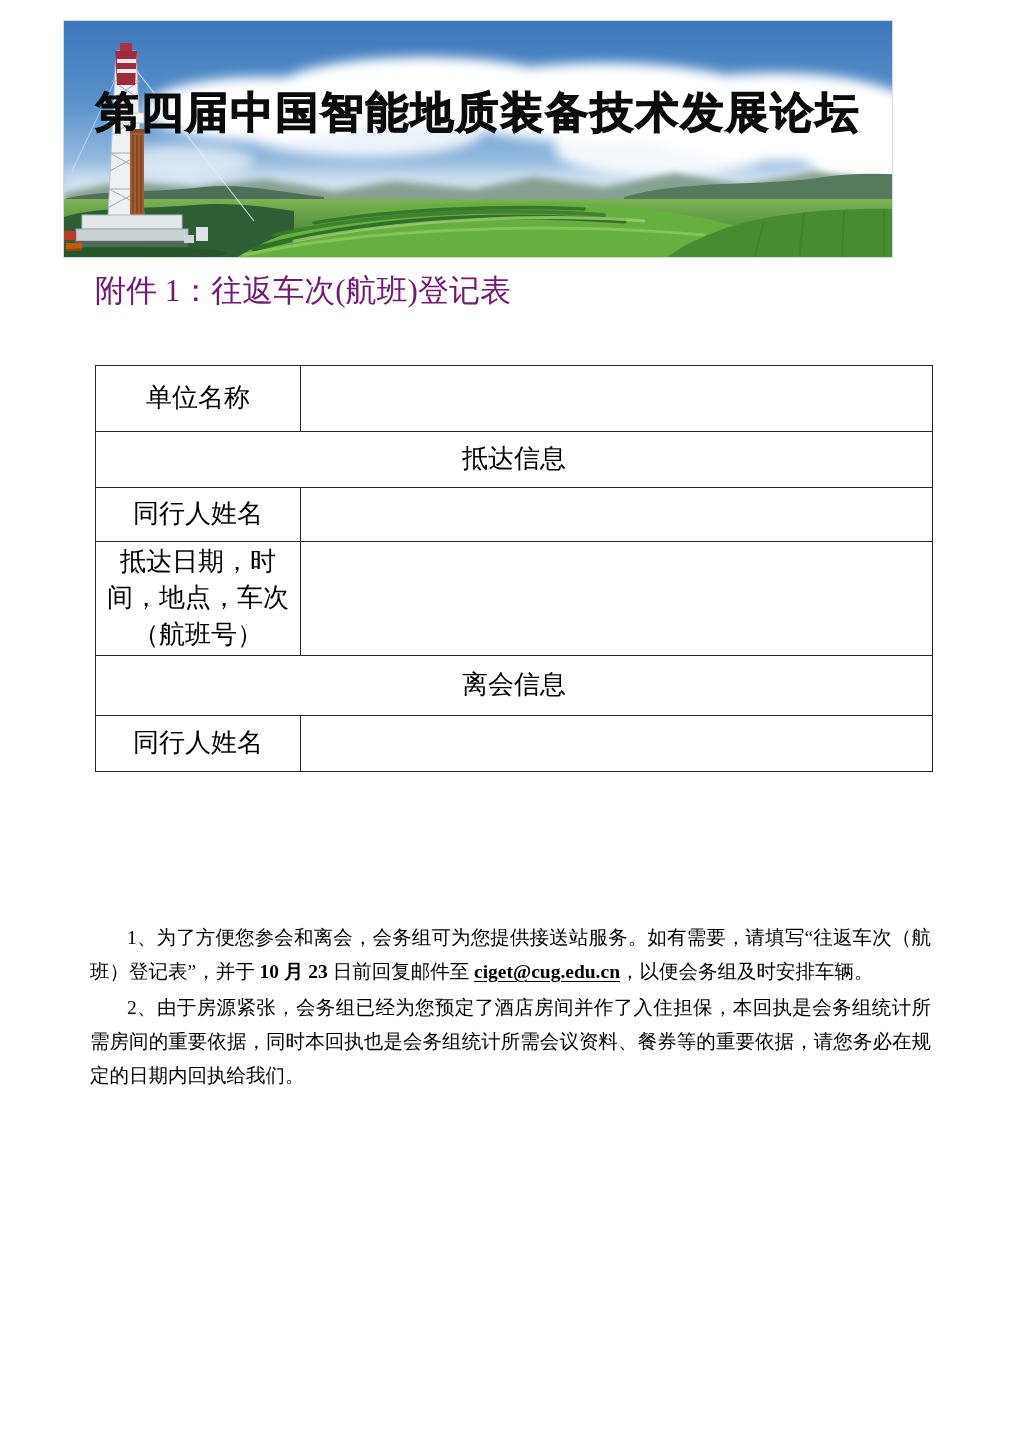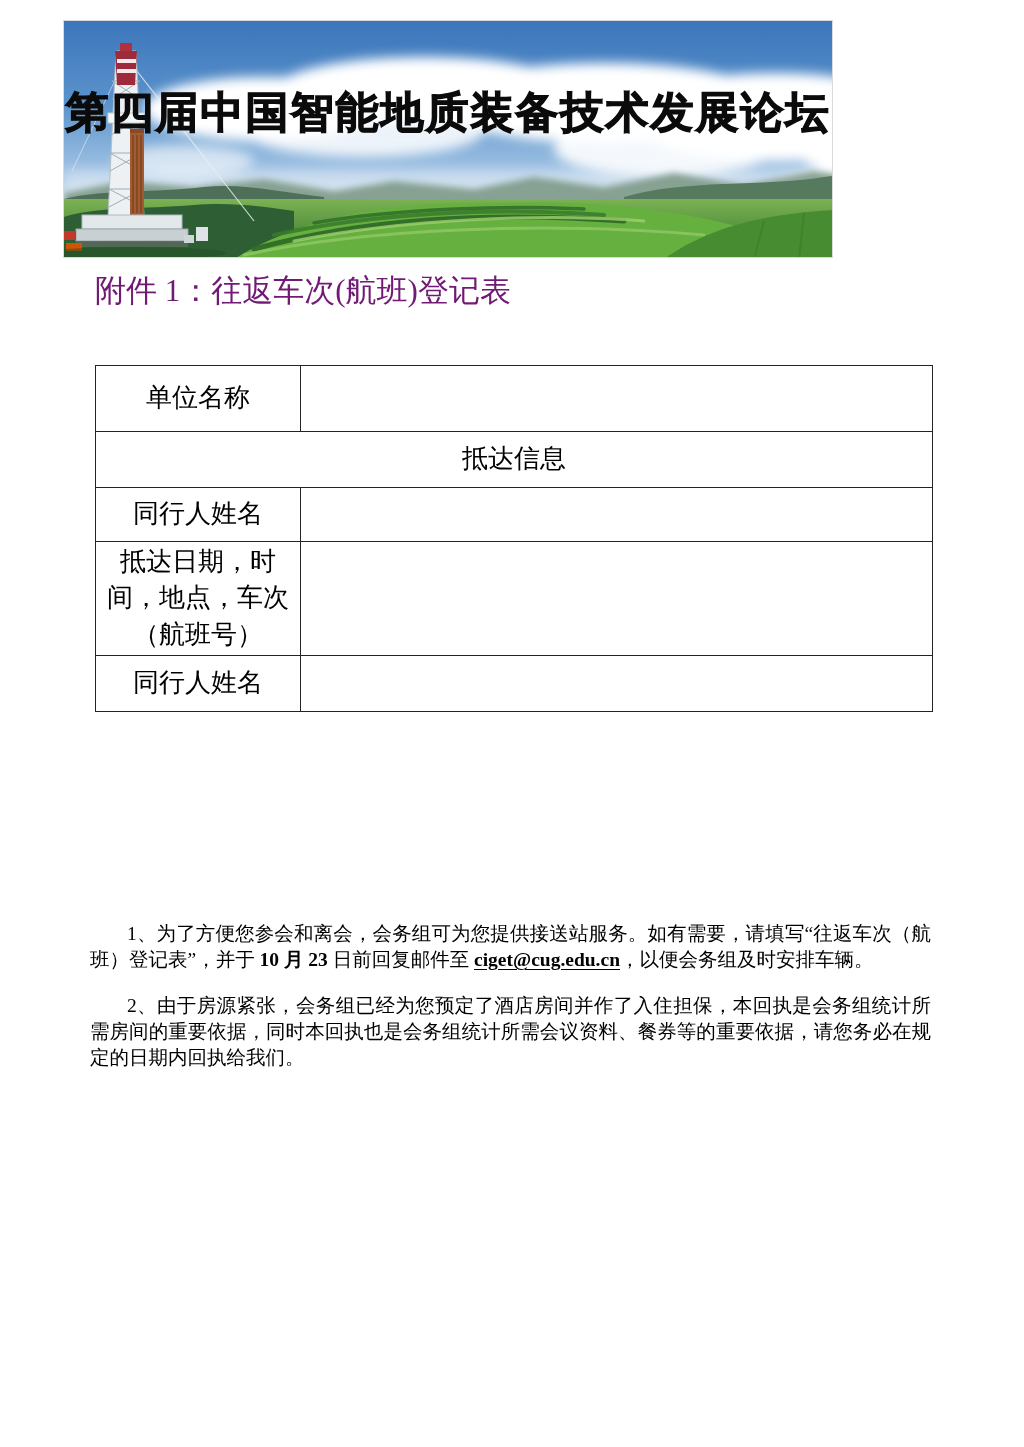--- a/index.html
+++ b/index.html
@@ -1,21 +1,21 @@
 <!DOCTYPE html>
 <html lang="zh"><head>
 <meta charset="utf-8">
 <style>
   html,body{margin:0;padding:0;}
   body{width:1024px;height:1447px;background:#ffffff;position:relative;
        font-family:"Liberation Serif","DejaVu Serif",serif;color:#000;}
   .page{position:absolute;inset:0;overflow:hidden;}
 
   
-  .banner{position:absolute;left:63px;top:20px;width:770px;height:238px;
+  .banner{position:absolute;left:63px;top:20px;width:830px;height:238px;
           overflow:hidden;border:1px solid #d7dbde;box-sizing:border-box;background:#e5e5e5;}
   .banner svg{position:absolute;left:0;top:0;display:block;}
   .banner-title{position:absolute;left:0;right:0;top:68px;text-align:center;
      font-family:"Liberation Sans","DejaVu Sans",sans-serif;font-weight:900;
      font-size:43px;line-height:46px;color:#0b0b0b;letter-spacing:2px;
      -webkit-text-stroke:1.2px #0b0b0b;}
   .banner-subtitle{position:absolute;left:0;right:48px;top:126px;text-align:center;
      font-family:"Liberation Sans","DejaVu Sans",sans-serif;font-weight:500;
      font-size:29px;line-height:34px;color:#141414;}
 
@@ -25,24 +25,24 @@
   
   table.form{position:absolute;left:95px;top:365px;width:837px;border-collapse:collapse;table-layout:fixed;}
   table.form td{border:1.5px solid #242424;font-size:26px;line-height:1.4;
      text-align:center;vertical-align:middle;padding:2px 6px;box-sizing:border-box;overflow:hidden;}
   td.long-label{text-align:left;padding:2px 4px 2px 5px;line-height:1.38;}
   td.section{text-align:center;}
 
   
   .notes{position:absolute;left:90px;top:900px;width:841px;}
   .notes-heading{font-size:23px;line-height:30px;margin:0;}
-  .notes p{font-size:19.5px;line-height:26px;text-align:justify;
+  .notes p{font-size:19.5px;line-height:34px;text-align:justify;
            text-indent:37px;margin:0;}
   .notes p.first{margin-top:21px;}
-  .notes p.second{margin-top:20px;}
+  .notes p.second{margin-top:2px;}
   .bold-inline{font-weight:bold;}
   .email-link{font-weight:bold;text-decoration:underline;color:#000;text-underline-offset:3px;}
 </style>
 </head>
 <body>
 
 <div class="page">
 
   <div class="banner">
     <svg width="894" height="238" viewBox="0 0 894 238" aria-hidden="true">
@@ -156,20 +156,23 @@
         <td class="section" colspan="4">抵达信息</td>
       </tr>
       <tr style="height:54px">
         <td>同行人姓名</td>
         <td colspan="3"></td>
       </tr>
       <tr style="height:56px">
         <td class="long-label">抵达日期，时间，地点，车次（航班号）</td>
         <td colspan="3"></td>
       </tr>
+      <tr style="height:60px">
+        <td class="section" colspan="4">离会信息</td>
+      </tr>
       <tr style="height:56px">
         <td>同行人姓名</td>
         <td colspan="3"></td>
       </tr>
     </tbody>
   </table>
 
   <div class="notes">
     <p class="first"><span>1、为了方便您参会和离会，会务组可为您提供接送站服务。如有需要，请填写“往返车次（航班）登记表”，并于 </span><span class="bold-inline">10 月 23</span><span> 日前回复邮件至 </span><a class="email-link" href="#">ciget@cug.edu.cn</a><span>，以便会务组及时安排车辆。</span></p>
     <p class="second">2、由于房源紧张，会务组已经为您预定了酒店房间并作了入住担保，本回执是会务组统计所需房间的重要依据，同时本回执也是会务组统计所需会议资料、餐券等的重要依据，请您务必在规定的日期内回执给我们。</p>

